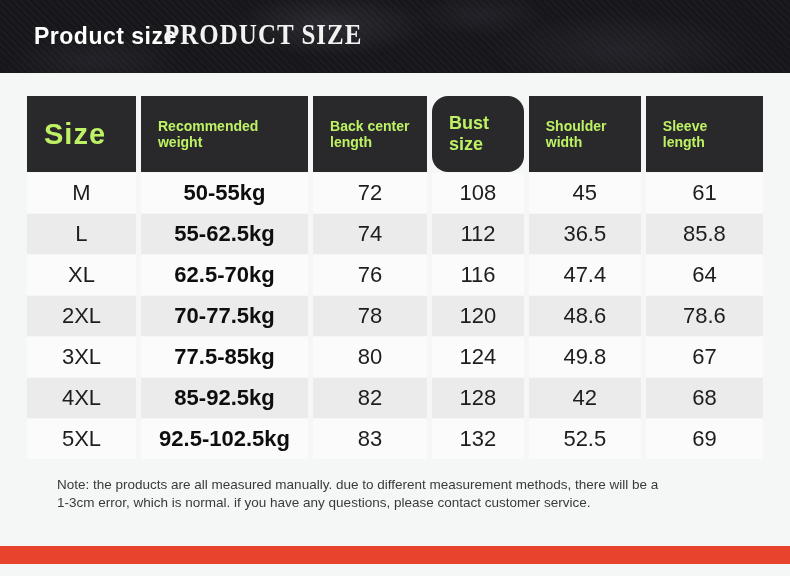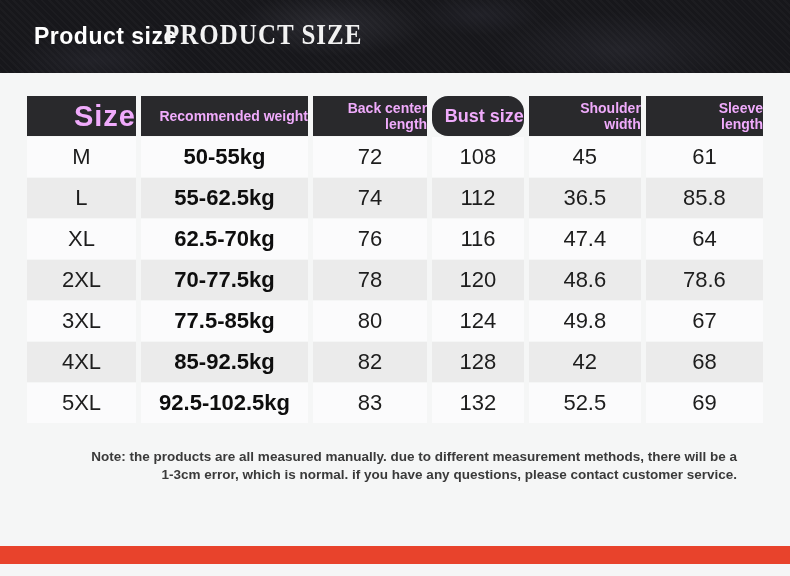--- a/index.html
+++ b/index.html
@@ -31,36 +31,36 @@
     transform-origin:left center;
     color:#f2f2f2;font-family:"Liberation Serif",serif;font-weight:700;
     font-size:25px;letter-spacing:1px;
   }
   
   .size-table{
     position:absolute;top:95px;left:22px;width:746px;
     border-collapse:separate;border-spacing:5px 1px;table-layout:fixed;
   }
   .size-table th{
-    background:#29292c;color:#f0abfc;height:40px;
-    text-align:right;vertical-align:middle;font-weight:700;padding:0;
+    background:#29292c;color:#bef264;height:40px;
+    text-align:left;vertical-align:middle;font-weight:700;padding:17px;
   }
   th.h-size{font-size:29px;letter-spacing:1px;}
   th.h-small{font-size:14px;line-height:1.15;}
   th.h-bust{font-size:18px;border-radius:16px;}
   .size-table td{
     height:40px;text-align:center;vertical-align:middle;
     font-size:22px;color:#1d1d1d;background:#fbfbfc;padding:0;
   }
   tr.alt td{background:#ebebeb;}
   td.c-weight{font-weight:700;color:#0e0e0e;}
   
   .note{
-    position:absolute;left:57px;top:448px;width:680px;
-    font-size:13.5px;font-weight:700;color:#3a3a3a;line-height:1.32;text-align:right;
+    position:absolute;left:57px;top:476px;width:680px;
+    font-size:13.5px;font-weight:400;color:#3a3a3a;line-height:1.32;
   }
   
   .accent-bar{
     position:absolute;left:0;top:546px;width:790px;height:18px;
     background:#e8432c;
   }
 </style>
 </head>
 <body>
 

